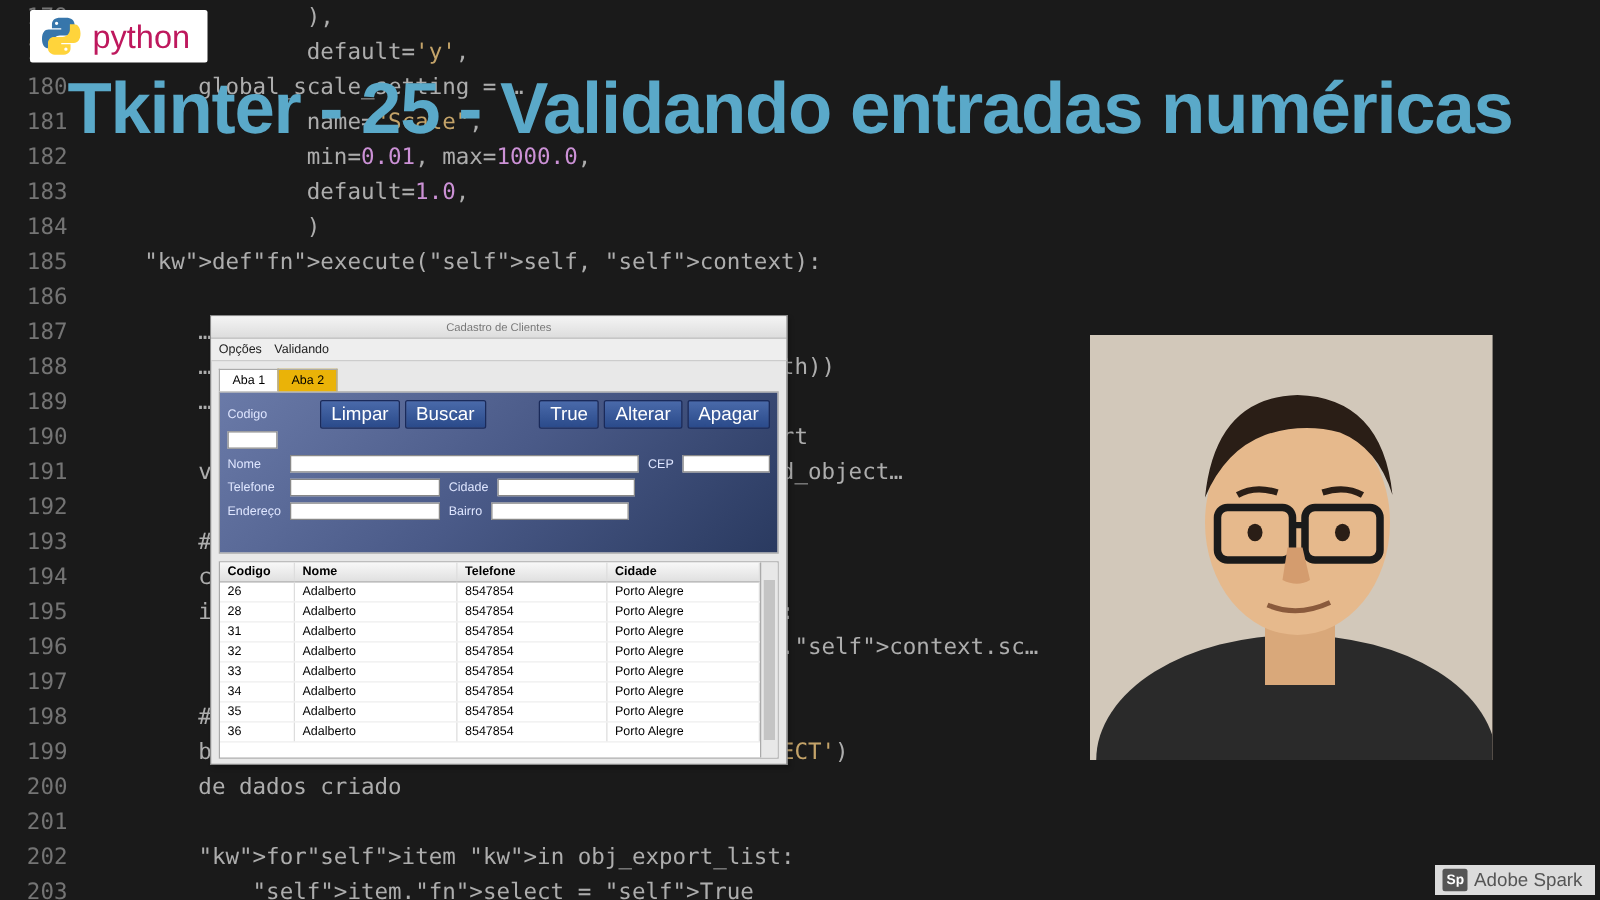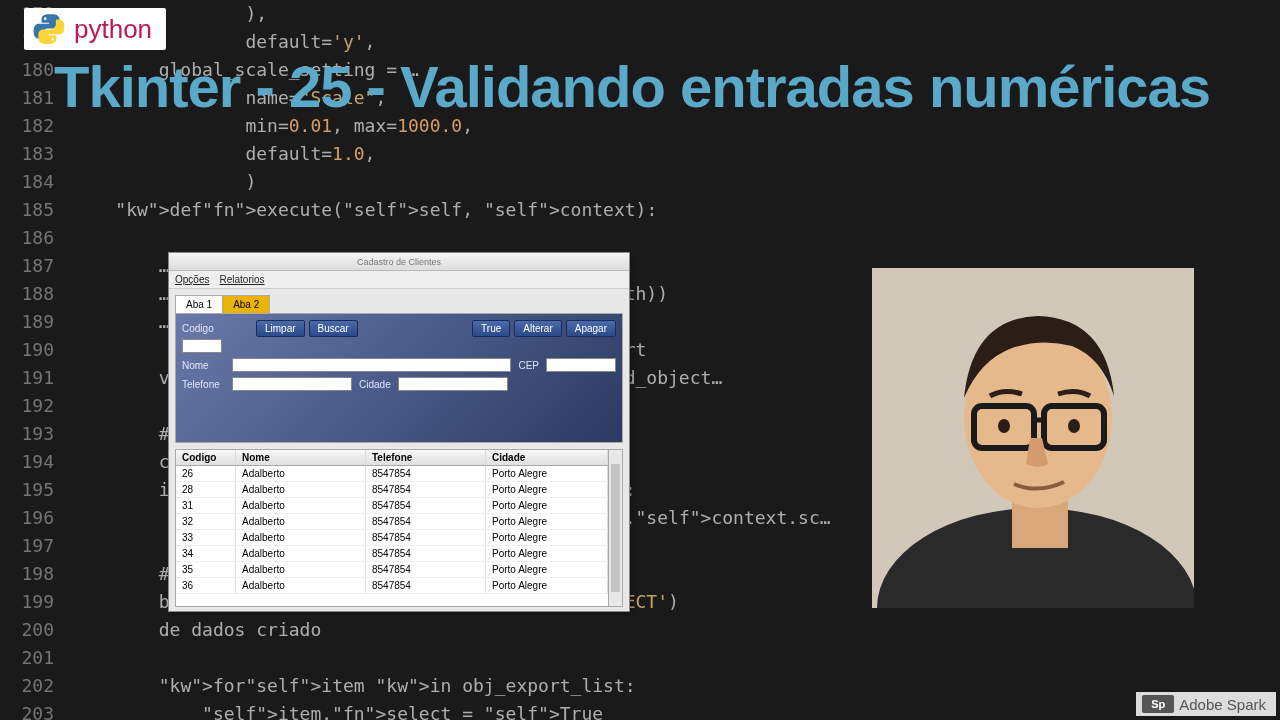--- a/index.html
+++ b/index.html
@@ -19,21 +19,21 @@
   padding: 0 20px;
   font-size: 18px;
   line-height: 28px;
   color: #ccc;
   filter: blur(0.4px) brightness(0.85);
   white-space: pre;
 }
 .code-line { display: flex; }
 .ln { color: #888; width: 52px; text-align: right; padding-right: 18px; user-select: none; }
 .str { color: #e6c07b; }
-.num { color: #fdba74; }
+.num { color: #f0abfc; }
 
 
 .py-badge {
   position: absolute;
   top: 8px; left: 24px;
   background: #fff;
   padding: 4px 14px 4px 8px;
   display: flex;
   align-items: center;
   gap: 8px;
@@ -84,21 +84,20 @@
 .tk-menu {
   height: 18px;
   background: #eee;
   border-bottom: 1px solid #ccc;
   display: flex;
   gap: 10px;
   padding: 0 6px;
   font-size: 10px;
   line-height: 18px;
   color: #222;
-  text-decoration: underline;
 }
 .tk-tabs {
   display: flex;
   margin: 6px 6px 0 6px;
   font-size: 10px;
   align-items: center;
 }
 .tk-tab {
   padding: 3px 10px;
   background: #eab308;
@@ -121,21 +120,21 @@
   background: #fff;
   border: 1px solid #888;
   height: 14px;
   font-size: 10px;
 }
 .tk-btn {
   background: linear-gradient(#4a6aaa,#2a4a8a);
   color: #fff;
   border: 1px solid #1a2a5a;
   padding: 2px 8px;
-  font-size: 10px;
+  font-size: 15px;
   border-radius: 2px;
 }
 .tk-grid {
   margin: 6px 6px 0 6px;
   background: #fff;
   border: 1px solid #aaa;
   height: 158px;
   display: flex;
 }
 .tk-table { flex: 1; font-size: 10px; }
@@ -193,21 +192,21 @@
   padding: 3px 10px 3px 6px;
   display: flex;
   align-items: center;
   gap: 5px;
 }
 .watermark .sp {
   background: #555;
   color: #fff;
   font-size: 11px;
   font-weight: bold;
-  width: 32px; height: 18px;
+  width: 20px; height: 18px;
   display: inline-flex;
   align-items: center;
   justify-content: center;
   border-radius: 2px;
 }
 </style>
 </head>
 <body>
 
 <div class="code-bg" id="code-bg"><div class="code-line"><span class="ln">178</span><span>                ),</span></div><div class="code-line"><span class="ln">179</span><span>                default=<span class="str">'y'</span>,</span></div><div class="code-line"><span class="ln">180</span><span>        global_scale_setting = …</span></div><div class="code-line"><span class="ln">181</span><span>                name=<span class="str">"Scale"</span>,</span></div><div class="code-line"><span class="ln">182</span><span>                min=<span class="num">0.01</span>, max=<span class="num">1000.0</span>,</span></div><div class="code-line"><span class="ln">183</span><span>                default=<span class="num">1.0</span>,</span></div><div class="code-line"><span class="ln">184</span><span>                )</span></div><div class="code-line"><span class="ln">185</span><span>    <span class="&lt;span">"kw"</span>&gt;def</span> <span class="&lt;span">"fn"</span>&gt;execute(<span class="&lt;span">"self"</span>&gt;self, <span class="&lt;span">"self"</span>&gt;context):</div><div class="code-line"><span class="ln">186</span><span></span></div><div class="code-line"><span class="ln">187</span><span>        …</span></div><div class="code-line"><span class="ln">188</span><span>        …                                  f.filepath))</span></div><div class="code-line"><span class="ln">189</span><span>        …</span></div><div class="code-line"><span class="ln">190</span><span>                                                 port</span></div><div class="code-line"><span class="ln">191</span><span>        v                                    elected_object…</span></div><div class="code-line"><span class="ln">192</span><span></span></div><div class="code-line"><span class="ln">193</span><span>        #</span></div><div class="code-line"><span class="ln">194</span><span>        c                                      on</span></div><div class="code-line"><span class="ln">195</span><span>        i                                      alse:</span></div><div class="code-line"><span class="ln">196</span><span>                                                ppy.<span class="&lt;span">"self"</span>&gt;context</span>.sc…</div><div class="code-line"><span class="ln">197</span><span></span></div><div class="code-line"><span class="ln">198</span><span>        #</span></div><div class="code-line"><span class="ln">199</span><span>        bp                                   <span class="str">'DESELECT'</span>)</span></div><div class="code-line"><span class="ln">200</span><span>        de dados criado</span></div><div class="code-line"><span class="ln">201</span><span></span></div><div class="code-line"><span class="ln">202</span><span>        <span class="&lt;span">"kw"</span>&gt;for</span> <span class="&lt;span">"self"</span>&gt;item <span class="&lt;span">"kw"</span>&gt;in obj_export_list:</div><div class="code-line"><span class="ln">203</span><span>            <span class="&lt;span">"self"</span>&gt;item</span>.<span class="&lt;span">"fn"</span>&gt;select = <span class="&lt;span">"self"</span>&gt;True</div></div>
@@ -219,21 +218,21 @@
   </svg>
   <span>python</span>
 </div>
 
 <div class="title">Tkinter - 25 - Validando entradas numéricas</div>
 
 <div class="tkwin">
   <div class="tk-titlebar">Cadastro de Clientes</div>
   <div class="tk-menu">
     <span>Opções</span>
-    <span>Relatorios</span>
+    <span>Validando</span>
   </div>
   <div class="tk-tabs">
     <div class="tk-tab active">Aba 1</div>
     <div class="tk-tab">Aba 2</div>
   </div>
   <div class="tk-form">
     <div class="tk-row">
       <span class="tk-lbl">Codigo</span>
       <div style="width:20px"></div>
       <button class="tk-btn">Limpar</button>
@@ -249,20 +248,26 @@
     <div class="tk-row">
       <span class="tk-lbl">Nome</span>
       <div class="tk-inp" style="flex:1"></div>
       <span class="tk-lbl sm">CEP</span>
       <div class="tk-inp" style="width:70px"></div>
     </div>
     <div class="tk-row">
       <span class="tk-lbl">Telefone</span>
       <div class="tk-inp" style="width:120px"></div>
       <span class="tk-lbl sm">Cidade</span>
+      <div class="tk-inp" style="width:110px"></div>
+    </div>
+    <div class="tk-row">
+      <span class="tk-lbl">Endereço</span>
+      <div class="tk-inp" style="width:120px"></div>
+      <span class="tk-lbl sm">Bairro</span>
       <div class="tk-inp" style="width:110px"></div>
     </div>
   </div>
   <div class="tk-grid">
     <div class="tk-table">
       <div class="tk-th">
         <div>Codigo</div>
         <div>Nome</div>
         <div>Telefone</div>
         <div>Cidade</div>

